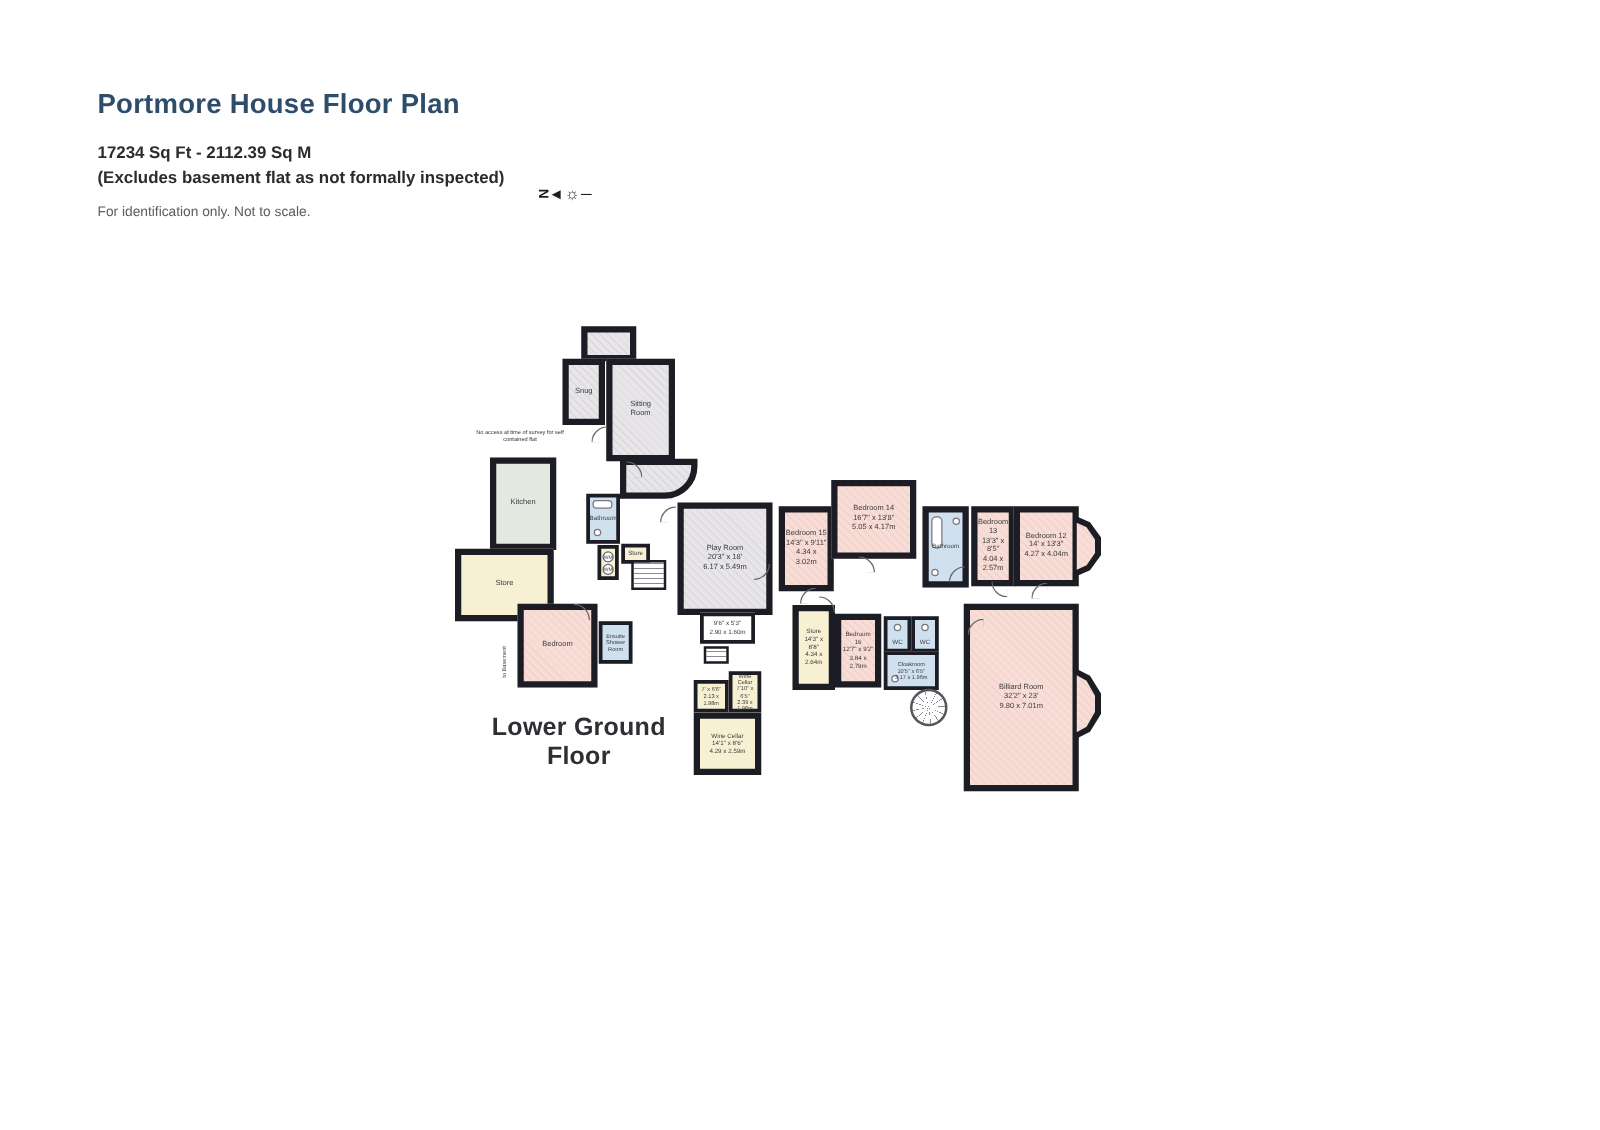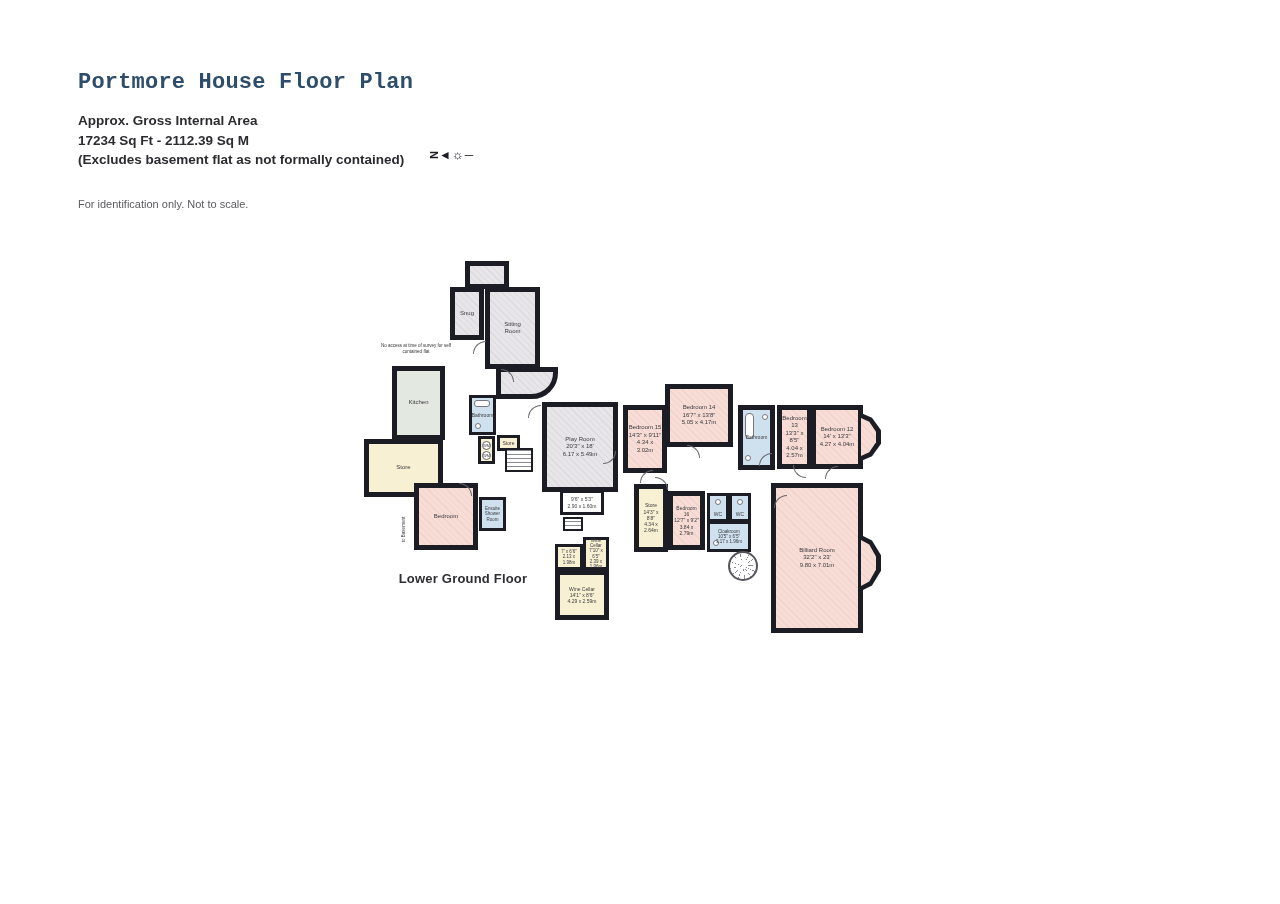--- a/index.html
+++ b/index.html
@@ -3,25 +3,25 @@
 <meta charset="utf-8">
 <style>
   html,body{margin:0;padding:0}
   body{
     width:1280px;height:904px;position:relative;overflow:hidden;
     background:#ffffff;font-family:"Liberation Sans",sans-serif;
   }
   
   .hdr{position:absolute;left:78px;top:70px;width:480px}
   .title{
-    font-family:Liberation Mono, monospace;font-size:22px;font-weight:600;
+    font-family:Liberation Sans, sans-serif;font-size:22px;font-weight:600;
     color:#2e4d6b;margin:0 0 16px 0;letter-spacing:.2px;
   }
   .info-line{font-size:13.5px;font-weight:700;color:#2c2c30;line-height:19.5px}
-  .disclaimer{margin-top:28px;font-size:11px;color:#5b5b60;font-weight:400}
+  .disclaimer{margin-top:13px;font-size:11px;color:#5b5b60;font-weight:400}
   .compass{
     position:absolute;left:430px;top:147px;display:flex;align-items:center;
     gap:1px;font-size:12px;color:#1c1c25;font-weight:700;
   }
   .compass .n{display:inline-block;transform:rotate(90deg);font-size:11px}
   .compass .sun{font-weight:400;font-size:13px}
   
   .plan{position:absolute;left:355px;top:255px;width:560px;height:395px}
   .room{position:absolute;border:5px solid #1c1c25;box-sizing:border-box}
   .thin{border-width:3px}
@@ -44,33 +44,32 @@
     background:repeating-conic-gradient(#ffffff 0 26deg,#8a8a92 26deg 29deg)}
   .door{position:absolute;width:13px;height:13px;border-top:1.5px solid #66666d;
     border-left:1.5px solid #66666d;border-top-left-radius:100%;box-sizing:border-box}
   .fix{position:absolute;background:#fff;border:1px solid #77777d;box-sizing:border-box}
   .round{border-radius:50%}
   .wm{position:absolute;width:9px;height:9px;border-radius:50%;border:1px solid #66666d;
     background:#fff;font-size:4px;display:flex;align-items:center;justify-content:center;color:#444;box-sizing:border-box}
   .note{position:absolute;font-size:4.5px;color:#333;text-align:center;line-height:1.35}
   .vnote{position:absolute;font-size:4.5px;color:#444;transform:rotate(-90deg);transform-origin:center;white-space:nowrap}
   .floorlbl{position:absolute;left:28px;top:316px;width:160px;text-align:center;
-    font-size:13px;font-weight:700;color:#2e2e33;letter-spacing:.2px}
+    font-size:20px;font-weight:700;color:#2e2e33;letter-spacing:.2px}
   .bay{position:absolute;background:#1c1c25;clip-path:polygon(0 0,55% 10%,100% 36%,100% 64%,55% 90%,0 100%)}
   .bayin{position:absolute;left:0;top:5px;right:5px;bottom:5px;
     clip-path:polygon(0 0,55% 10%,100% 36%,100% 64%,55% 90%,0 100%)}
 </style>
 </head>
 <body>
 
 <div class="hdr">
   <h1 class="title">Portmore House Floor Plan</h1>
-  <div class="info-line">Approx. Gross Internal Area</div>
   <div class="info-line">17234 Sq Ft - 2112.39 Sq M</div>
-  <div class="info-line">(Excludes basement flat as not formally contained)</div>
+  <div class="info-line">(Excludes basement flat as not formally inspected)</div>
   <div class="disclaimer">For identification only. Not to scale.</div>
 </div>
 
 <div class="compass">
   <span class="n">N</span>
     <span>◄</span>
     <span class="sun">☼</span>
     <span>─</span>
 </div>
 

